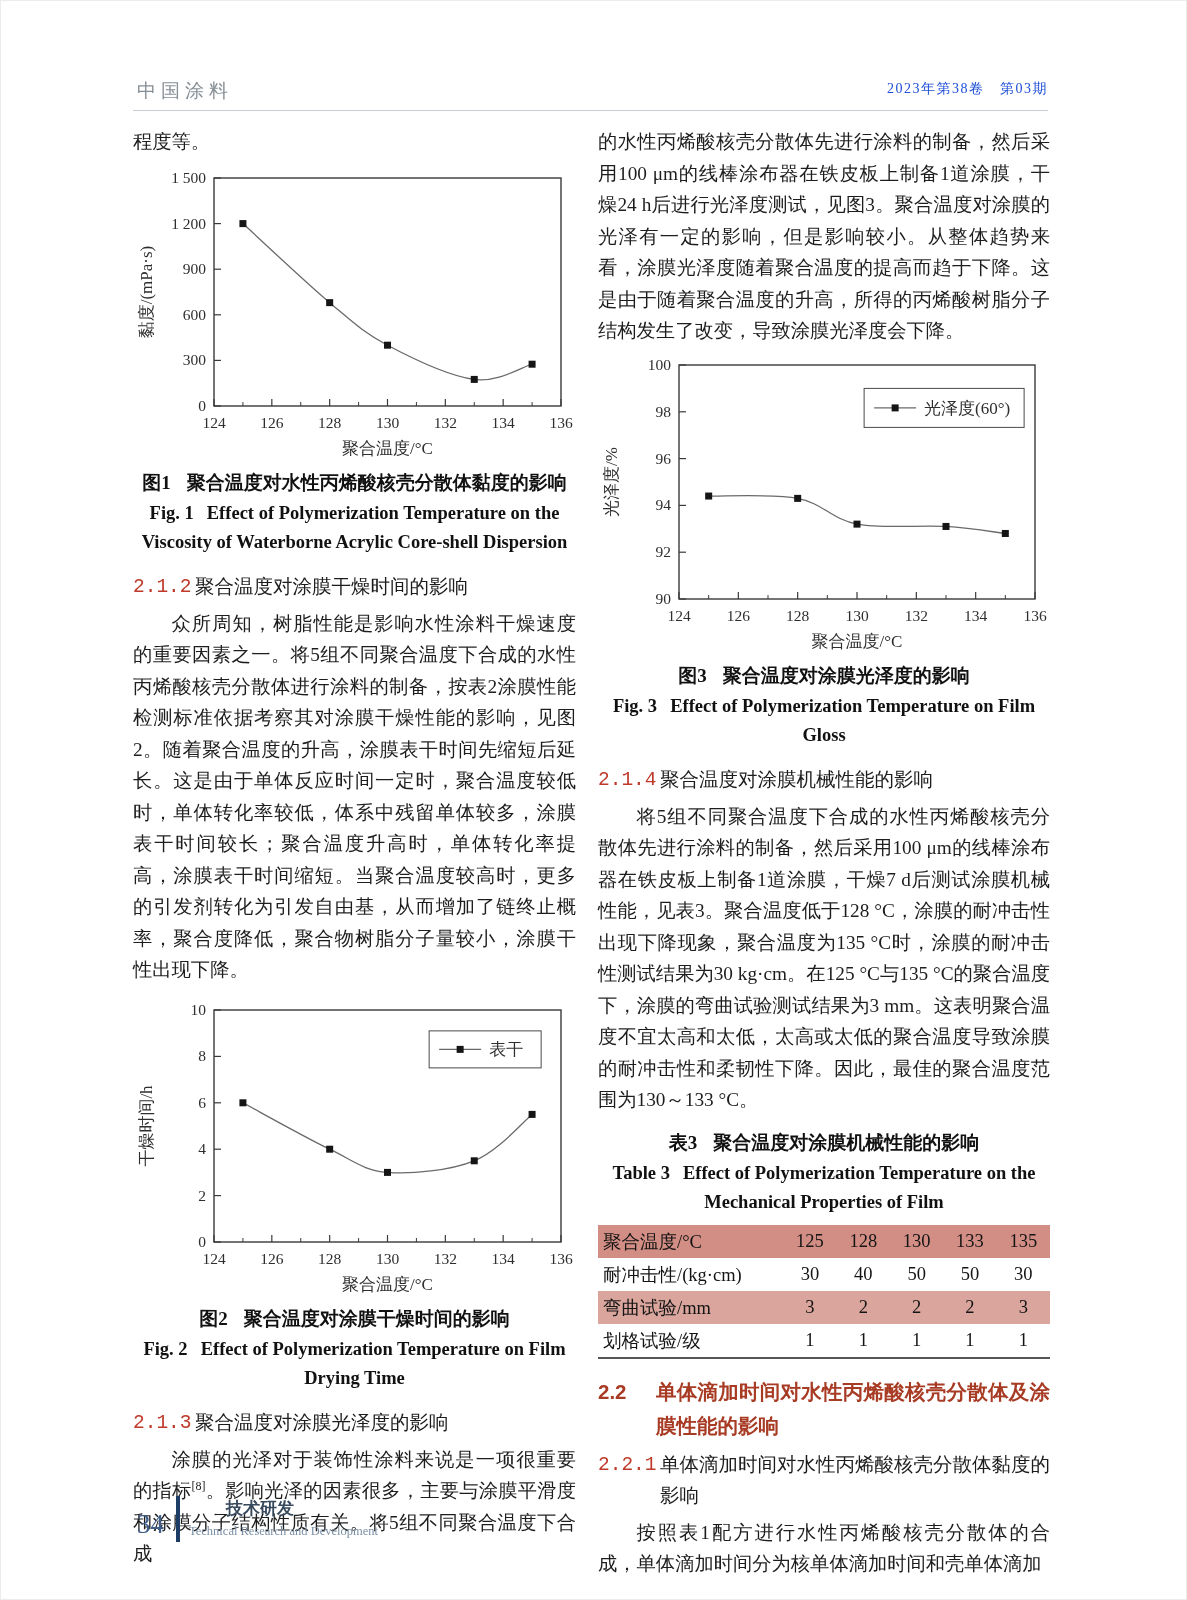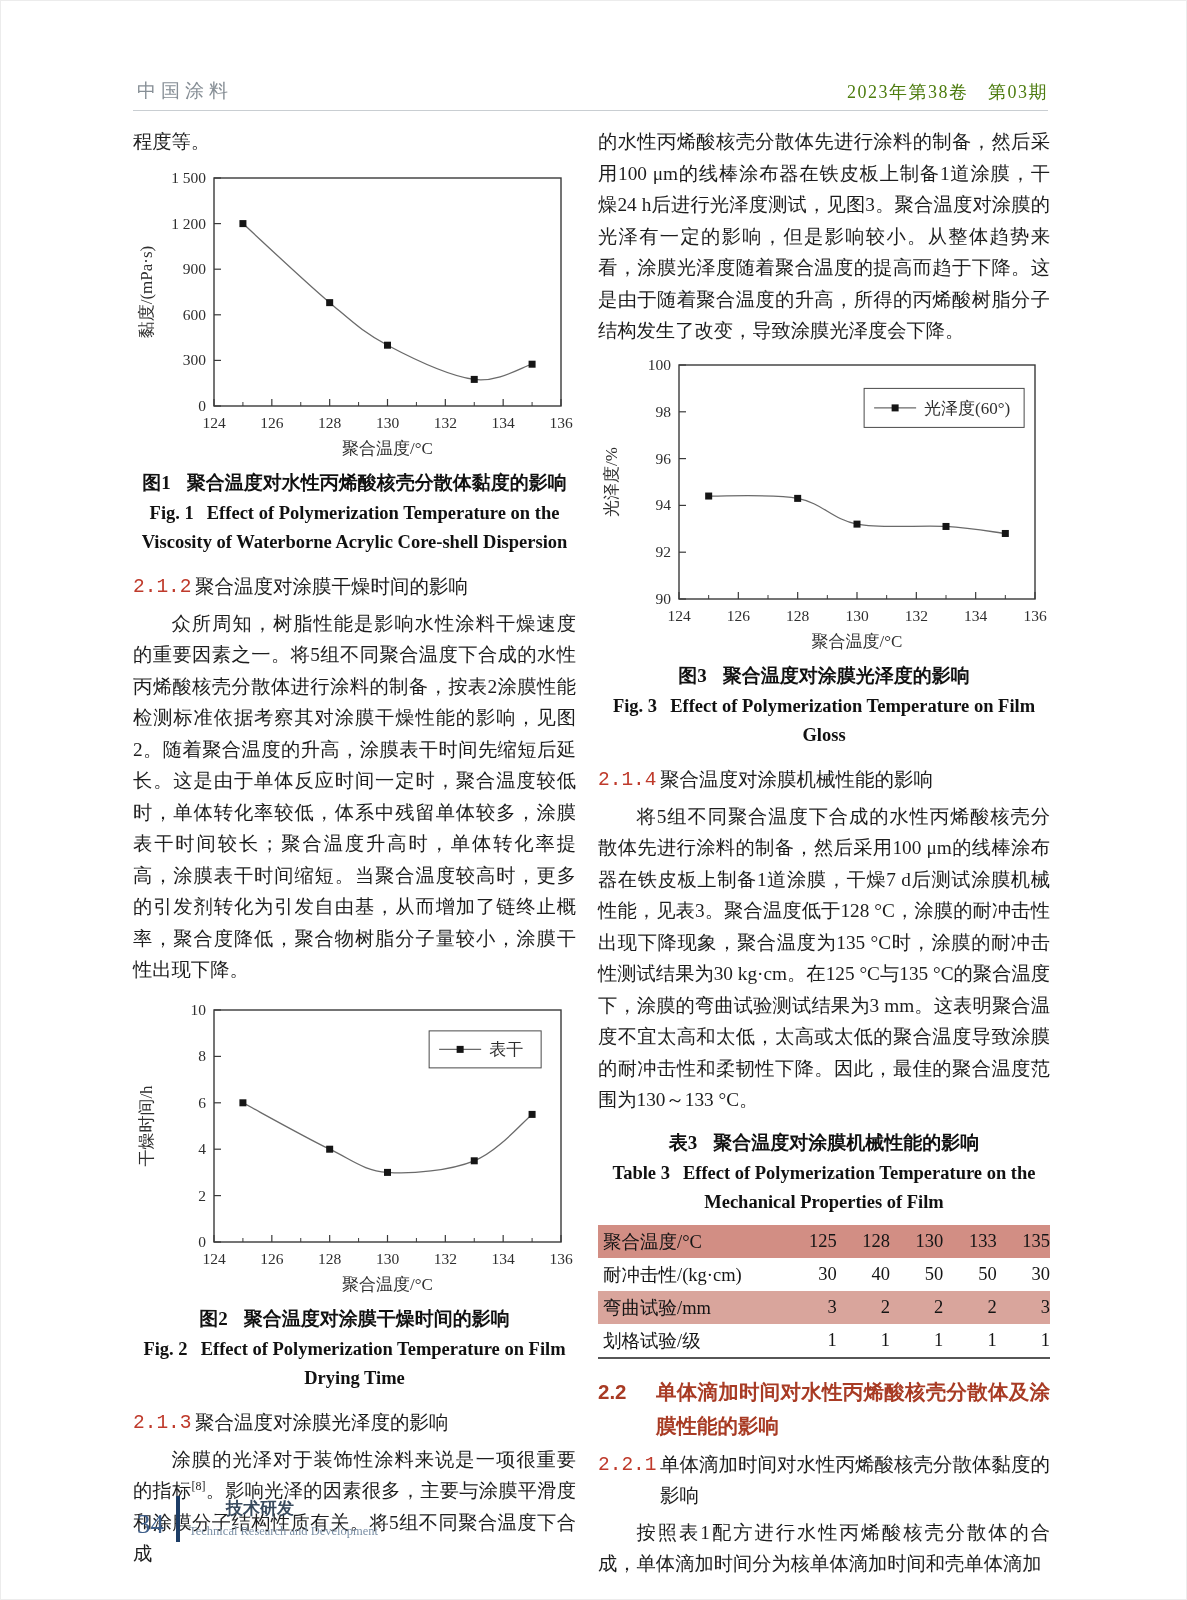--- a/index.html
+++ b/index.html
@@ -4,21 +4,21 @@
 <style>
   html,body{margin:0;padding:0;}
   body{
     width:1187px;height:1600px;position:relative;background:#ffffff;
     font-family:"Liberation Serif","DejaVu Serif",serif;color:#222;
     overflow:hidden;
   }
   .page-frame{position:absolute;inset:0;border:1px solid #ececec;pointer-events:none;}
   
   .header-journal{position:absolute;left:137px;top:78px;color:#878f96;font-size:19px;letter-spacing:5px;}
-  .header-issue{position:absolute;right:139px;top:80px;color:#4d7c0f;font-size:18px;letter-spacing:1.5px;margin-left:13px;}
+  .header-issue{position:absolute;right:139px;top:80px;color:#1d4ed8;font-size:14px;letter-spacing:1.5px;margin-left:13px;}
   .header-rule{position:absolute;left:133px;top:110px;width:915px;height:1px;background:#c9ced2;}
   
   .col{position:absolute;top:126px;}
   .col-left{left:133px;width:443px;}
   .col-right{left:598px;width:452px;}
   p.body-para{margin:0;font-size:19.3px;line-height:31.5px;text-align:justify;color:#1d1d1d;}
   p.body-para.indent{text-indent:2em;}
   sup.ref{font-size:12px;line-height:0;}
   
   .chart{margin:8px auto 0;}
@@ -35,21 +35,21 @@
   .sec3{position:relative;padding-left:62px;margin:14px 0 6px;font-size:19.5px;line-height:31px;color:#1c1c1c;}
   .sec3 .num{position:absolute;left:0;top:1px;color:#bf3a2b;font-family:Liberation Mono, monospace;font-size:19.5px;}
   .sec2{position:relative;padding-left:58px;margin:16px 0 4px;color:#a83b24;font-weight:700;
         font-family:"Liberation Sans","DejaVu Sans",sans-serif;font-size:20.5px;line-height:34px;text-align:justify;}
   .sec2 .num{position:absolute;left:0;top:0;}
   
   .table-wrap{margin-top:8px;}
   table.t3{width:100%;border-collapse:collapse;border-bottom:2px solid #565656;font-size:18.5px;color:#141414;}
   table.t3 td{height:33px;padding:0;}
   table.t3 td.lbl{text-align:left;padding-left:5px;width:41%;}
-  table.t3 td.val{text-align:right;width:11.8%;}
+  table.t3 td.val{text-align:center;width:11.8%;}
   
   .footer{position:absolute;left:137px;top:1494px;display:flex;align-items:center;}
   .footer-num{font-size:27px;line-height:30px;color:#3f5f8a;margin-right:12px;padding-top:12px;}
   .footer-bar{width:4px;height:46px;background:#1d3d66;margin-right:9px;margin-top:2px;}
   .footer-cn{font-family:"Liberation Sans","DejaVu Sans",sans-serif;font-weight:700;font-size:17px;line-height:26px;color:#37495c;margin-left:37px;}
   .footer-en{font-size:12.5px;line-height:18px;color:#7a8fa5;}
 </style>
 </head>
 <body>
 

